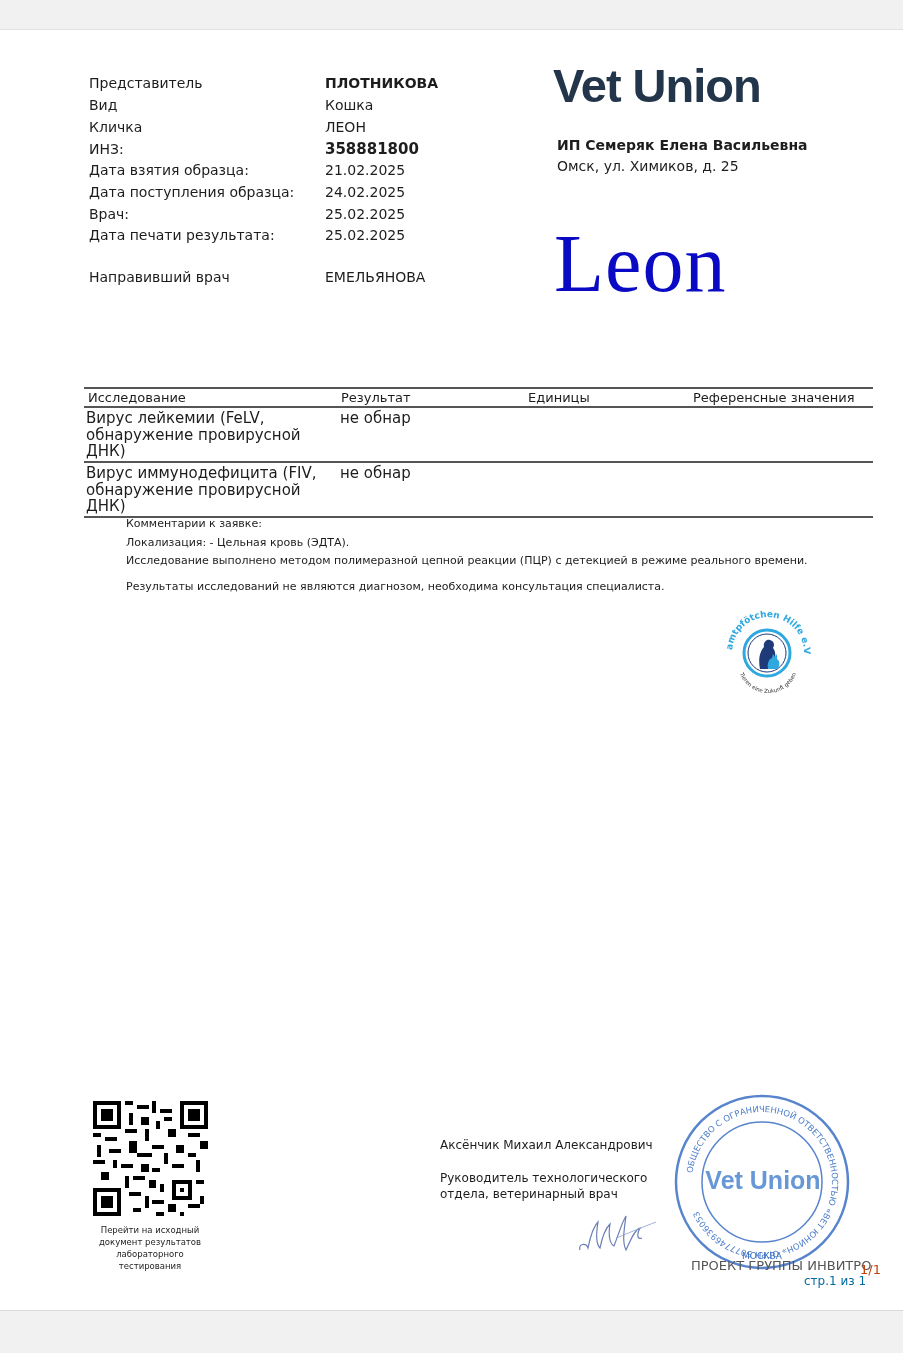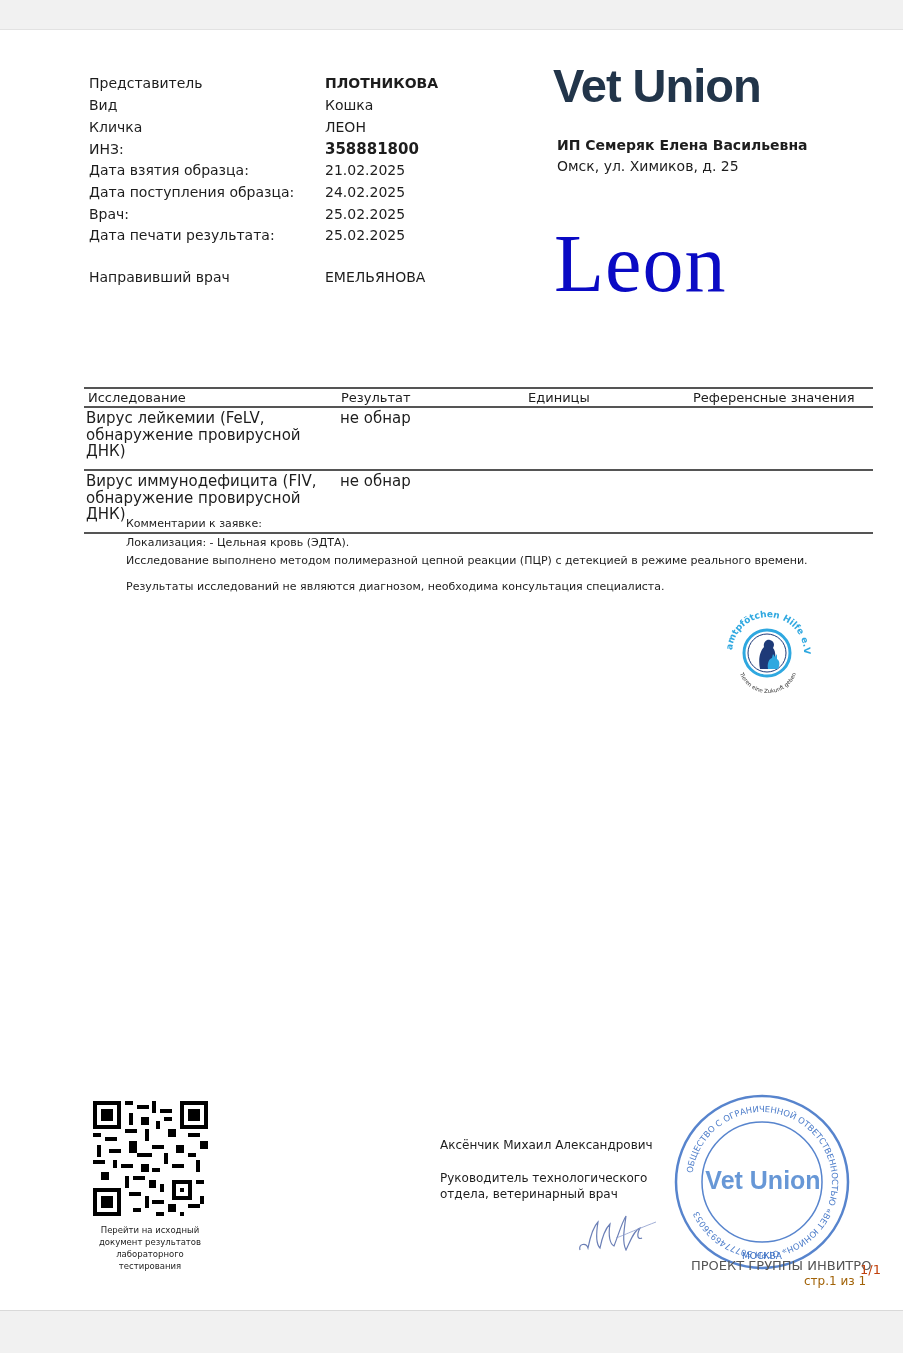--- a/index.html
+++ b/index.html
@@ -27,33 +27,33 @@
     letter-spacing:1px;
   }
   table.results {
     position:absolute; left:84px; top:357px; width:789px; border-collapse:collapse;
   }
   table.results th {
     font-weight:normal; font-size:13px; text-align:left; padding:1px 3px 1px 4px;
     border-top:2px solid #555; border-bottom:2px solid #555; height:15px;
   }
   table.results td {
-    vertical-align:top; font-size:15px; line-height:16.5px; padding:2px 3px 8px 2px;
+    vertical-align:top; font-size:15px; line-height:16.5px; padding:2px 3px 0 2px;
     border-bottom:2px solid #555;
   }
   table.results td.res { font-weight:normal; padding-left:3px; }
   .note { left:86px; font-size:11px; white-space:nowrap;margin-left:40px; }
   .badge { left:720px; top:573px; width:95px; height:95px; }
   .qr { left:93px; top:1071px; width:115px; height:115px; }
   .qr-cap { left:84px; top:1194px; width:132px; text-align:center; font-size:8.5px; line-height:12px; }
   .sign-name { left:440px; top:1108px; font-size:12px; }
   .sign-role { left:440px; top:1140px; font-size:12px; line-height:16px; }
   .stamp { left:672px; top:1062px; width:180px; height:180px; }
   .footer1 { left:691px; top:1228px; font-size:13px; color:#555; }
-  .footer2 { left:804px; top:1244px; font-size:12px; color:#a16207; }
+  .footer2 { left:804px; top:1244px; font-size:12px; color:#0369a1; }
   .pager { left:860px; top:1232px; font-size:13px; color:#c2410c; }
 </style>
 </head>
 <body>
 
 <div class="page">
 
   <div>
     <div class="abs info-label" style="top:43px">Представитель</div>
     <div class="abs info-value bold" style="top:43px">ПЛОТНИКОВА</div>

